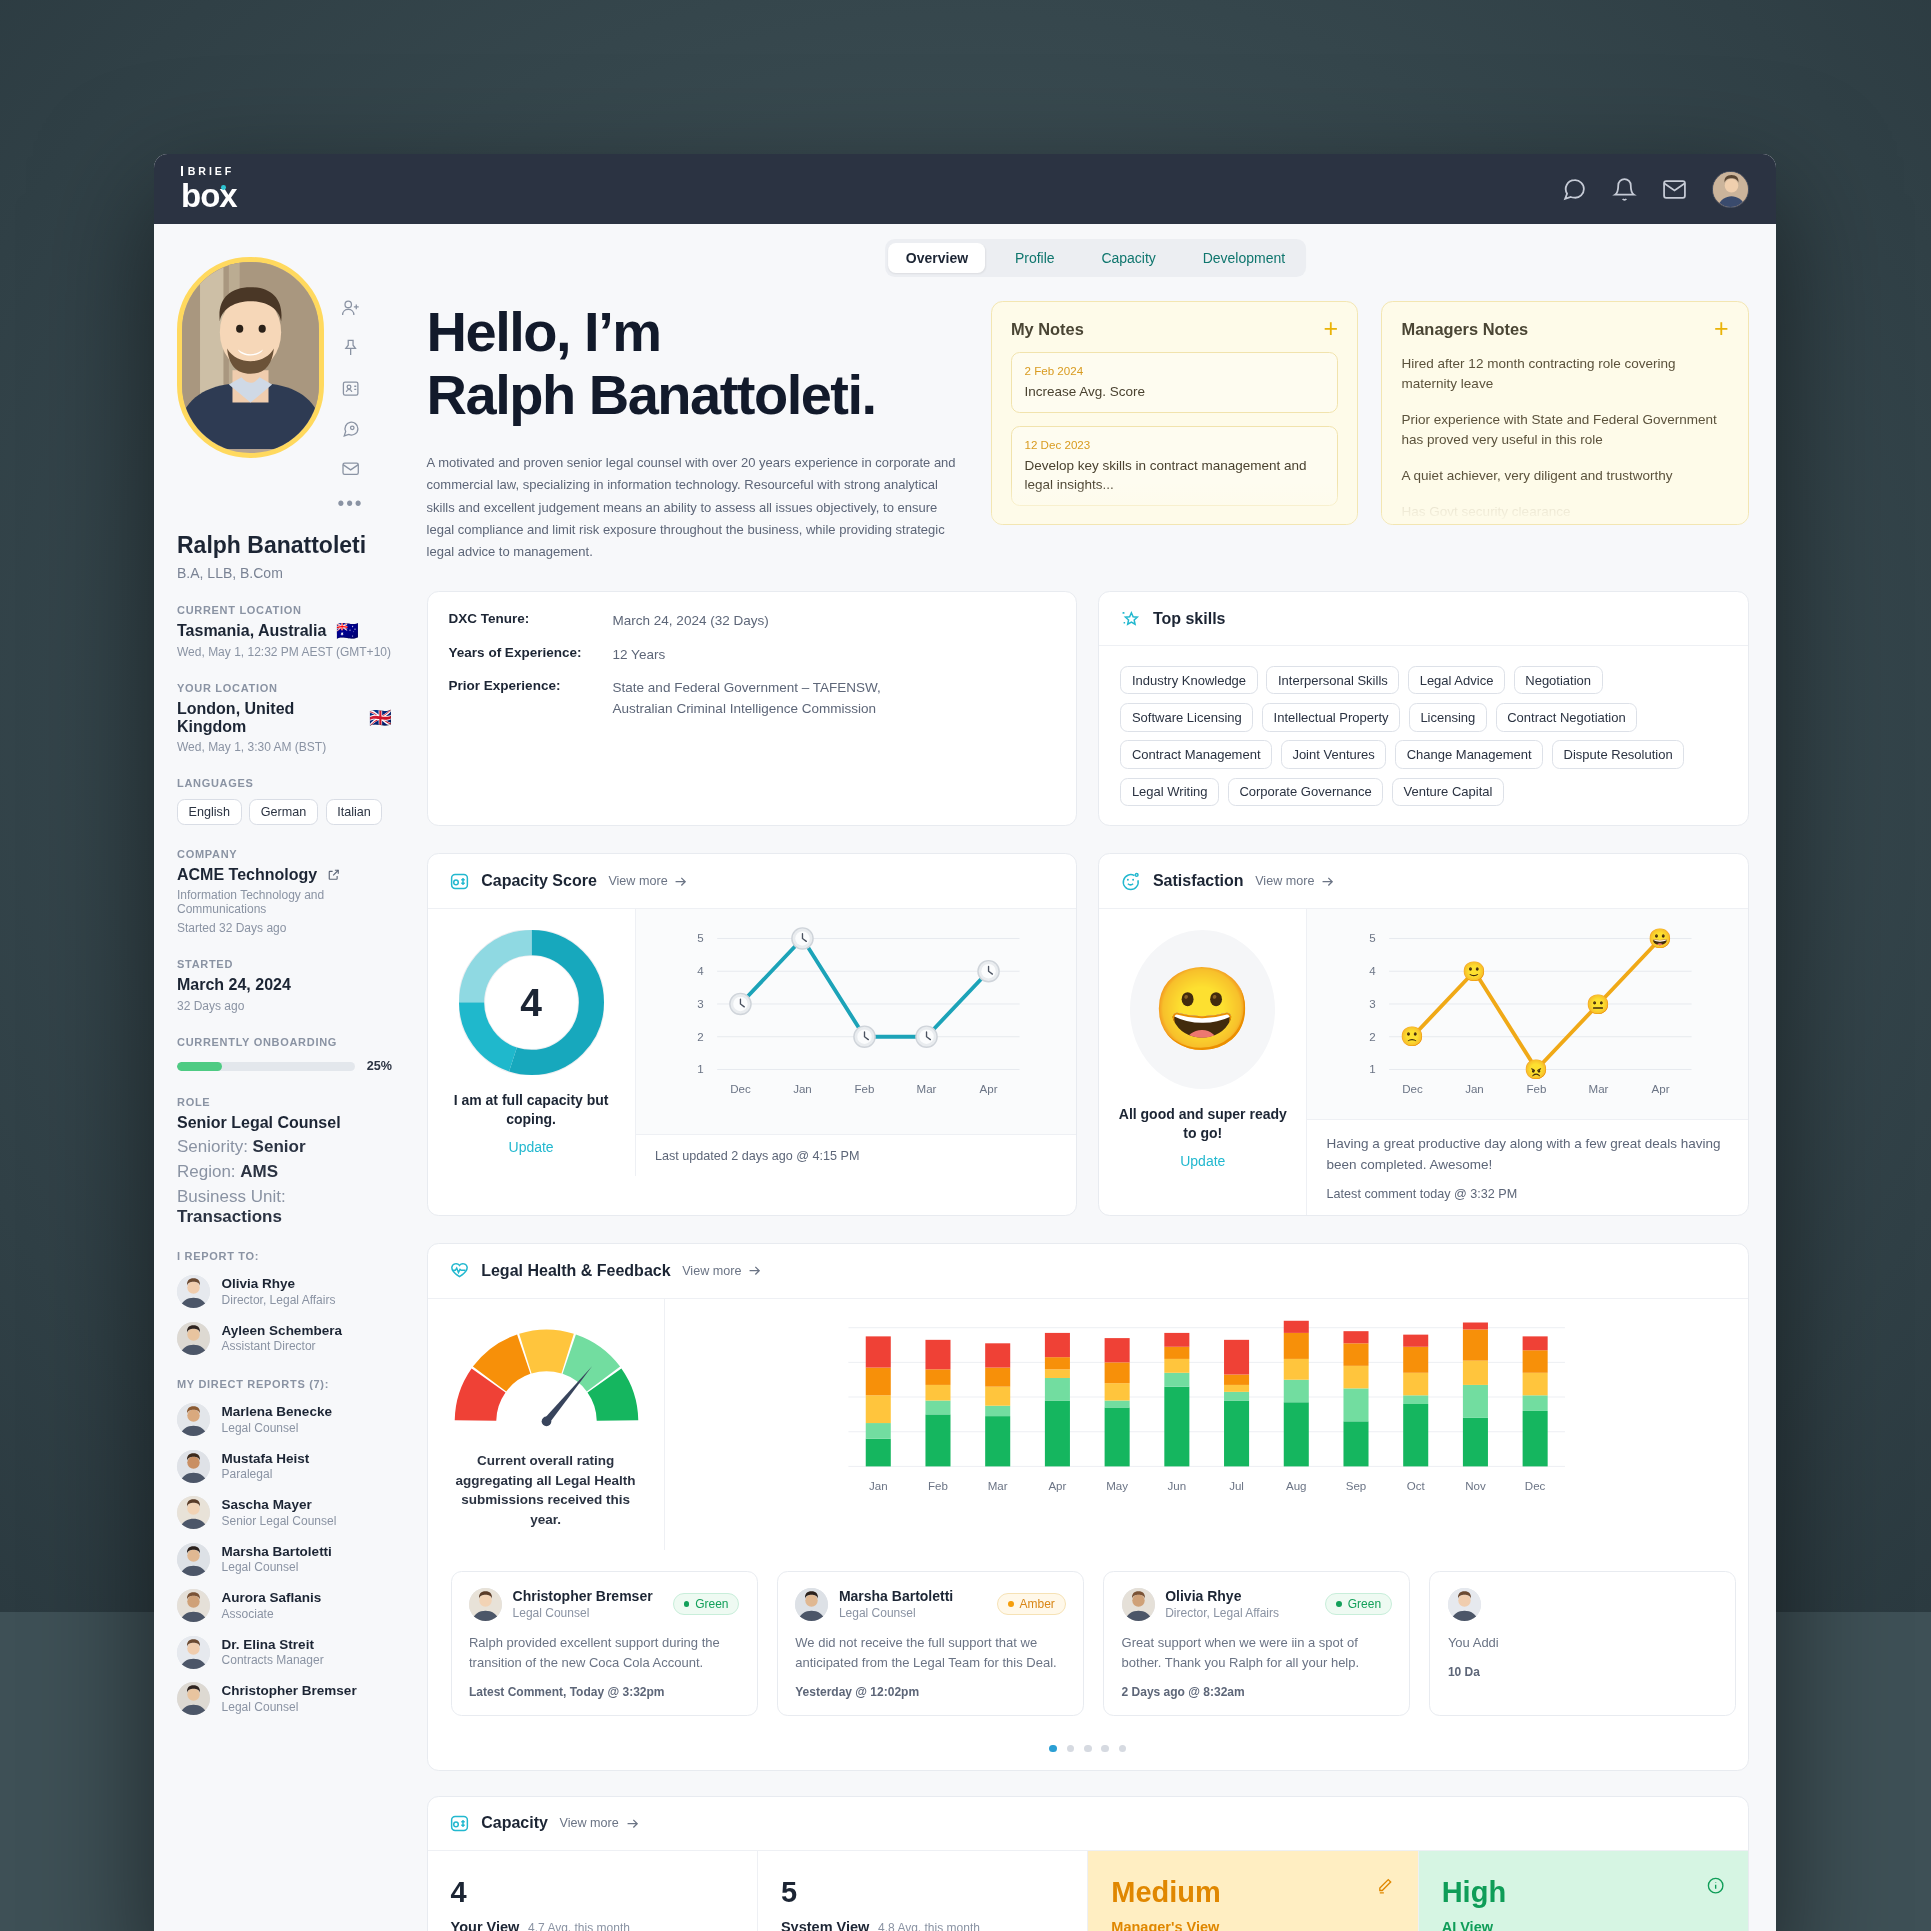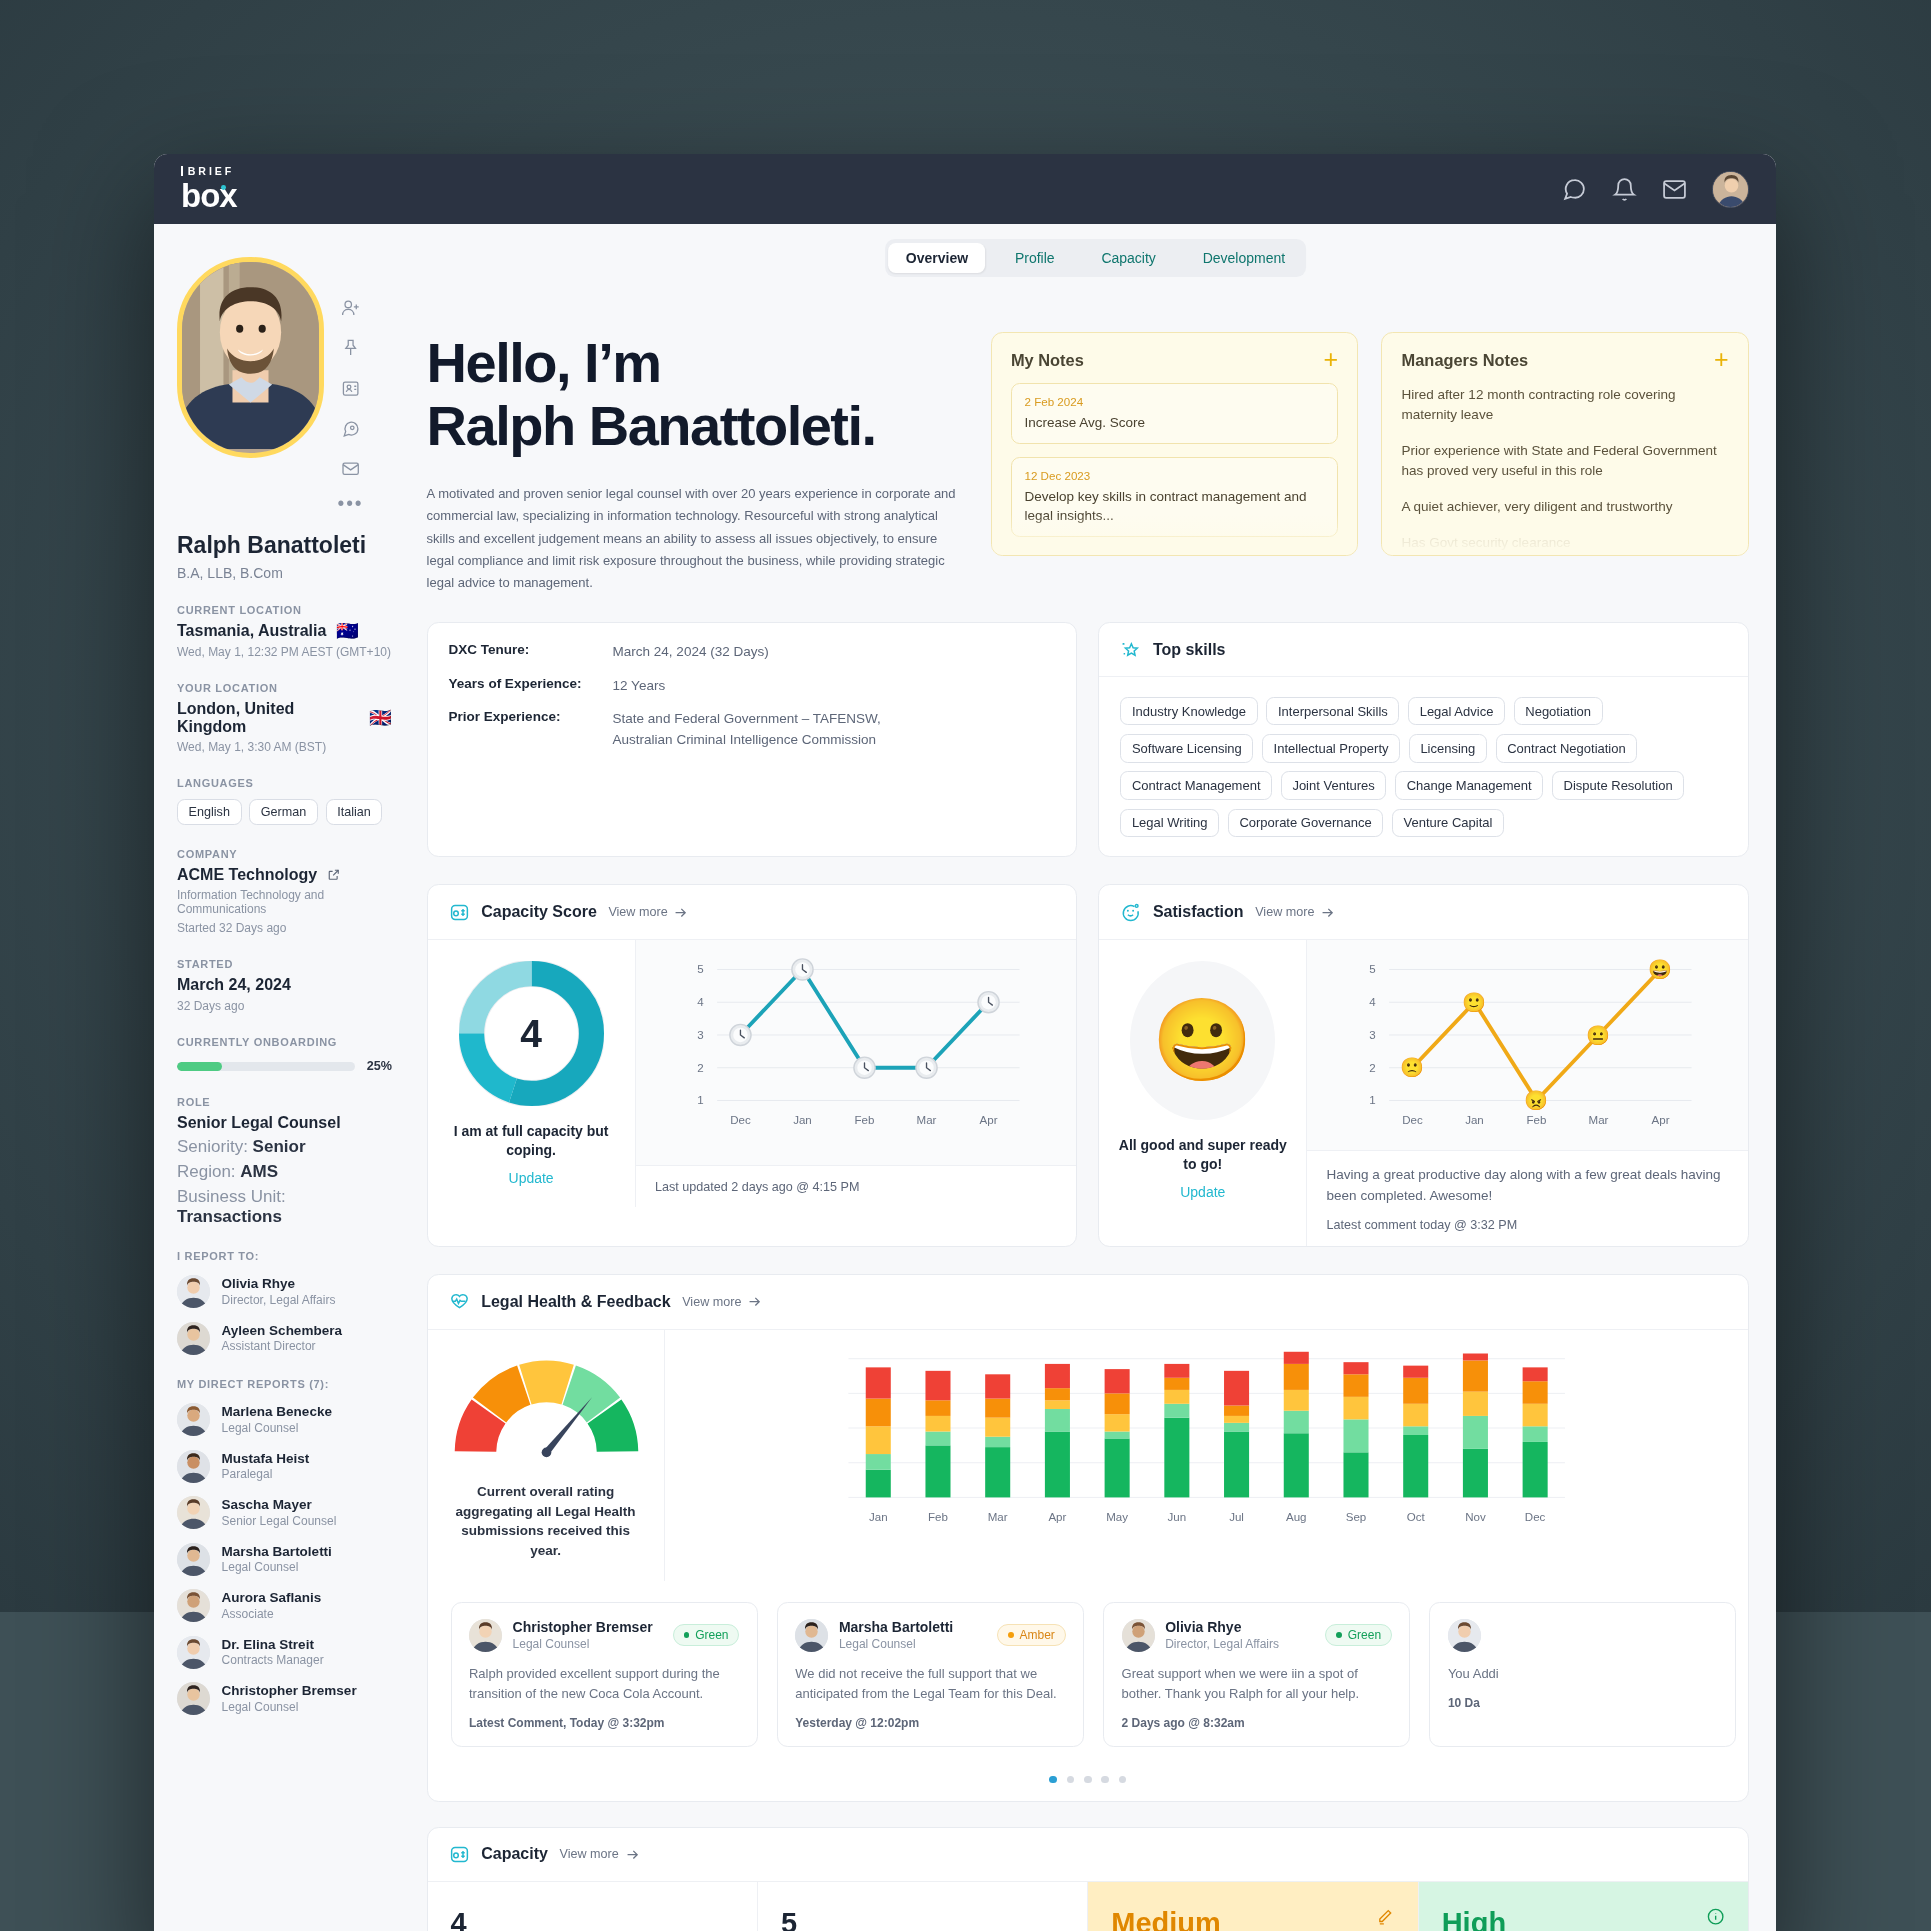--- a/index.html
+++ b/index.html
@@ -86,21 +86,21 @@
 
   
   .tabs {
     background: #eceef2; border-radius: 9.7px; padding: 3.9px; display: inline-flex; gap: 12px;
     position: absolute; left: 50%; transform: translateX(-50%); top: 15.4px; justify-content: flex-end;
   }
   .tab { padding: 6.8px 17.4px; font-size: 14px; color: #0f766e; border-radius: 7.7px; cursor: pointer; }
   .tab.active { background: #fff; color: #1c2534; font-weight: 700; box-shadow: 0 1px 1.9px rgba(0,0,0,.07); }
 
   
-  .hero-row { display: flex; gap: 23px; margin-top: 91px; }
+  .hero-row { display: flex; gap: 23px; margin-top: 60px; }
   .hero-left { width: 541px; flex: none; }
   h1.hello { font-size: 56px; line-height: 1.12; color: #121a2b; font-weight: 700; letter-spacing: -1.5px; }
   .hero-bio { font-size: 13px; line-height: 1.72; color: #5d6678; margin-top: 25px; }
 
   .note-card {
     flex: 1; border-radius: 11.6px; background: #fefbe9; border: 1px solid #f3e6b2;
     padding: 17.4px 19.3px 9.7px 19.3px; position: relative; max-height: 224px; overflow: hidden;
   }
   .note-card::after {
     content:""; position:absolute; left:0; right:0; bottom:0; height:41px;

